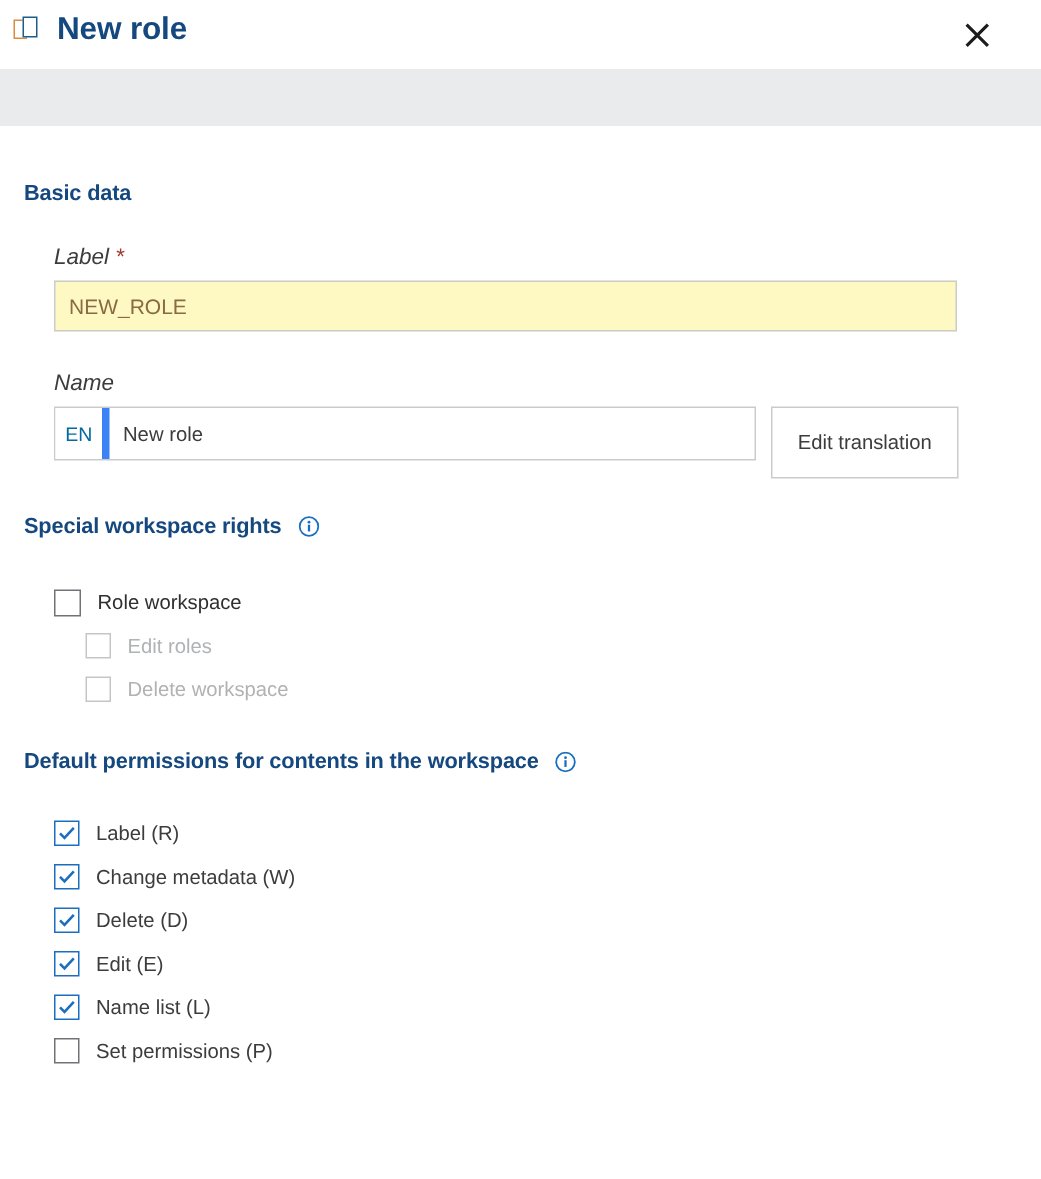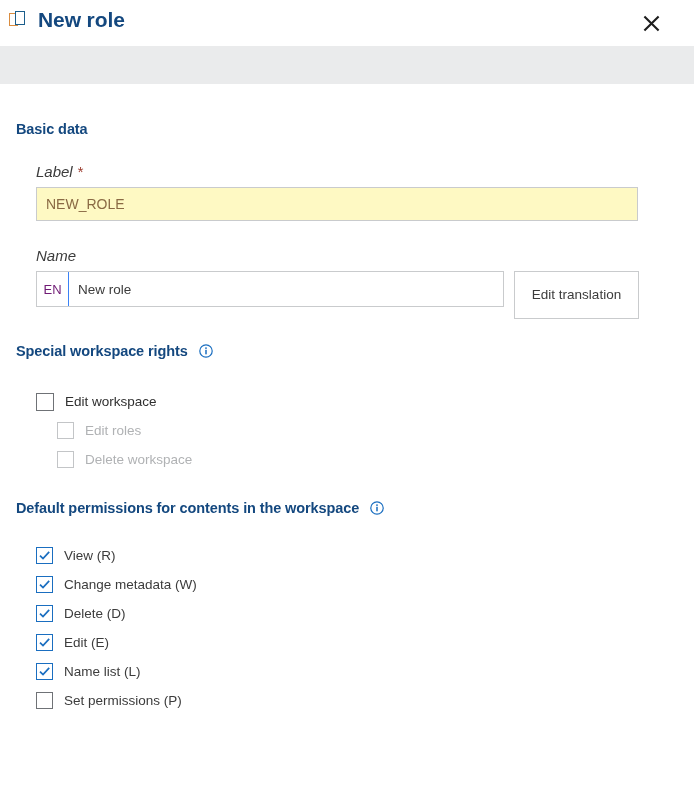--- a/index.html
+++ b/index.html
@@ -151,22 +151,22 @@
     height: 36px;
     border: 1px solid #c9cbcd;
     background: #ffffff;
   }
   .prefix-tag {
     width: 31px;
     display: flex;
     align-items: center;
     justify-content: center;
     font-size: 13px;
-    color: #701a75;
-    border-right: 1px solid #3b82f6;
+    color: #0369a1;
+    border-right: 5px solid #3b82f6;
     background: #ffffff;
     flex: 0 0 auto;
   }
   .prefix-input {
     flex: 1 1 auto;
     border: none;
     outline: none;
     background: transparent;
     font-family: "Liberation Sans", sans-serif;
     font-size: 13.5px;
@@ -281,21 +281,21 @@
         <circle cx="7" cy="4.1" r="0.95" fill="#1a6ec0"></circle>
         <rect x="6.25" y="5.8" width="1.5" height="4.5" fill="#1a6ec0"></rect>
       </svg>
     </span>
   </div>
 
   <div class="cb-group special">
 
     <div class="cb-row">
       <span class="cb-box lg"></span>
-      <span class="cb-label strong">Edit workspace</span>
+      <span class="cb-label strong">Role workspace</span>
     </div>
 
     <div class="cb-row indent disabled">
       <span class="cb-box dim"></span>
       <span class="cb-label dim">Edit roles</span>
     </div>
 
     <div class="cb-row indent disabled">
       <span class="cb-box dim"></span>
       <span class="cb-label dim">Delete workspace</span>
@@ -314,21 +314,21 @@
   </div>
 
   <div class="cb-group defaults">
 
     <div class="cb-row">
       <span class="cb-box checked">
         <svg width="15" height="15" viewBox="0 0 15 15">
             <path d="M3 7.6 L6 10.6 L12.2 3.9" fill="none" stroke="#1a6ec0" stroke-width="1.7"></path>
           </svg>
       </span>
-      <span class="cb-label">View (R)</span>
+      <span class="cb-label">Label (R)</span>
     </div>
 
     <div class="cb-row">
       <span class="cb-box checked">
         <svg width="15" height="15" viewBox="0 0 15 15">
             <path d="M3 7.6 L6 10.6 L12.2 3.9" fill="none" stroke="#1a6ec0" stroke-width="1.7"></path>
           </svg>
       </span>
       <span class="cb-label">Change metadata (W)</span>
     </div>

